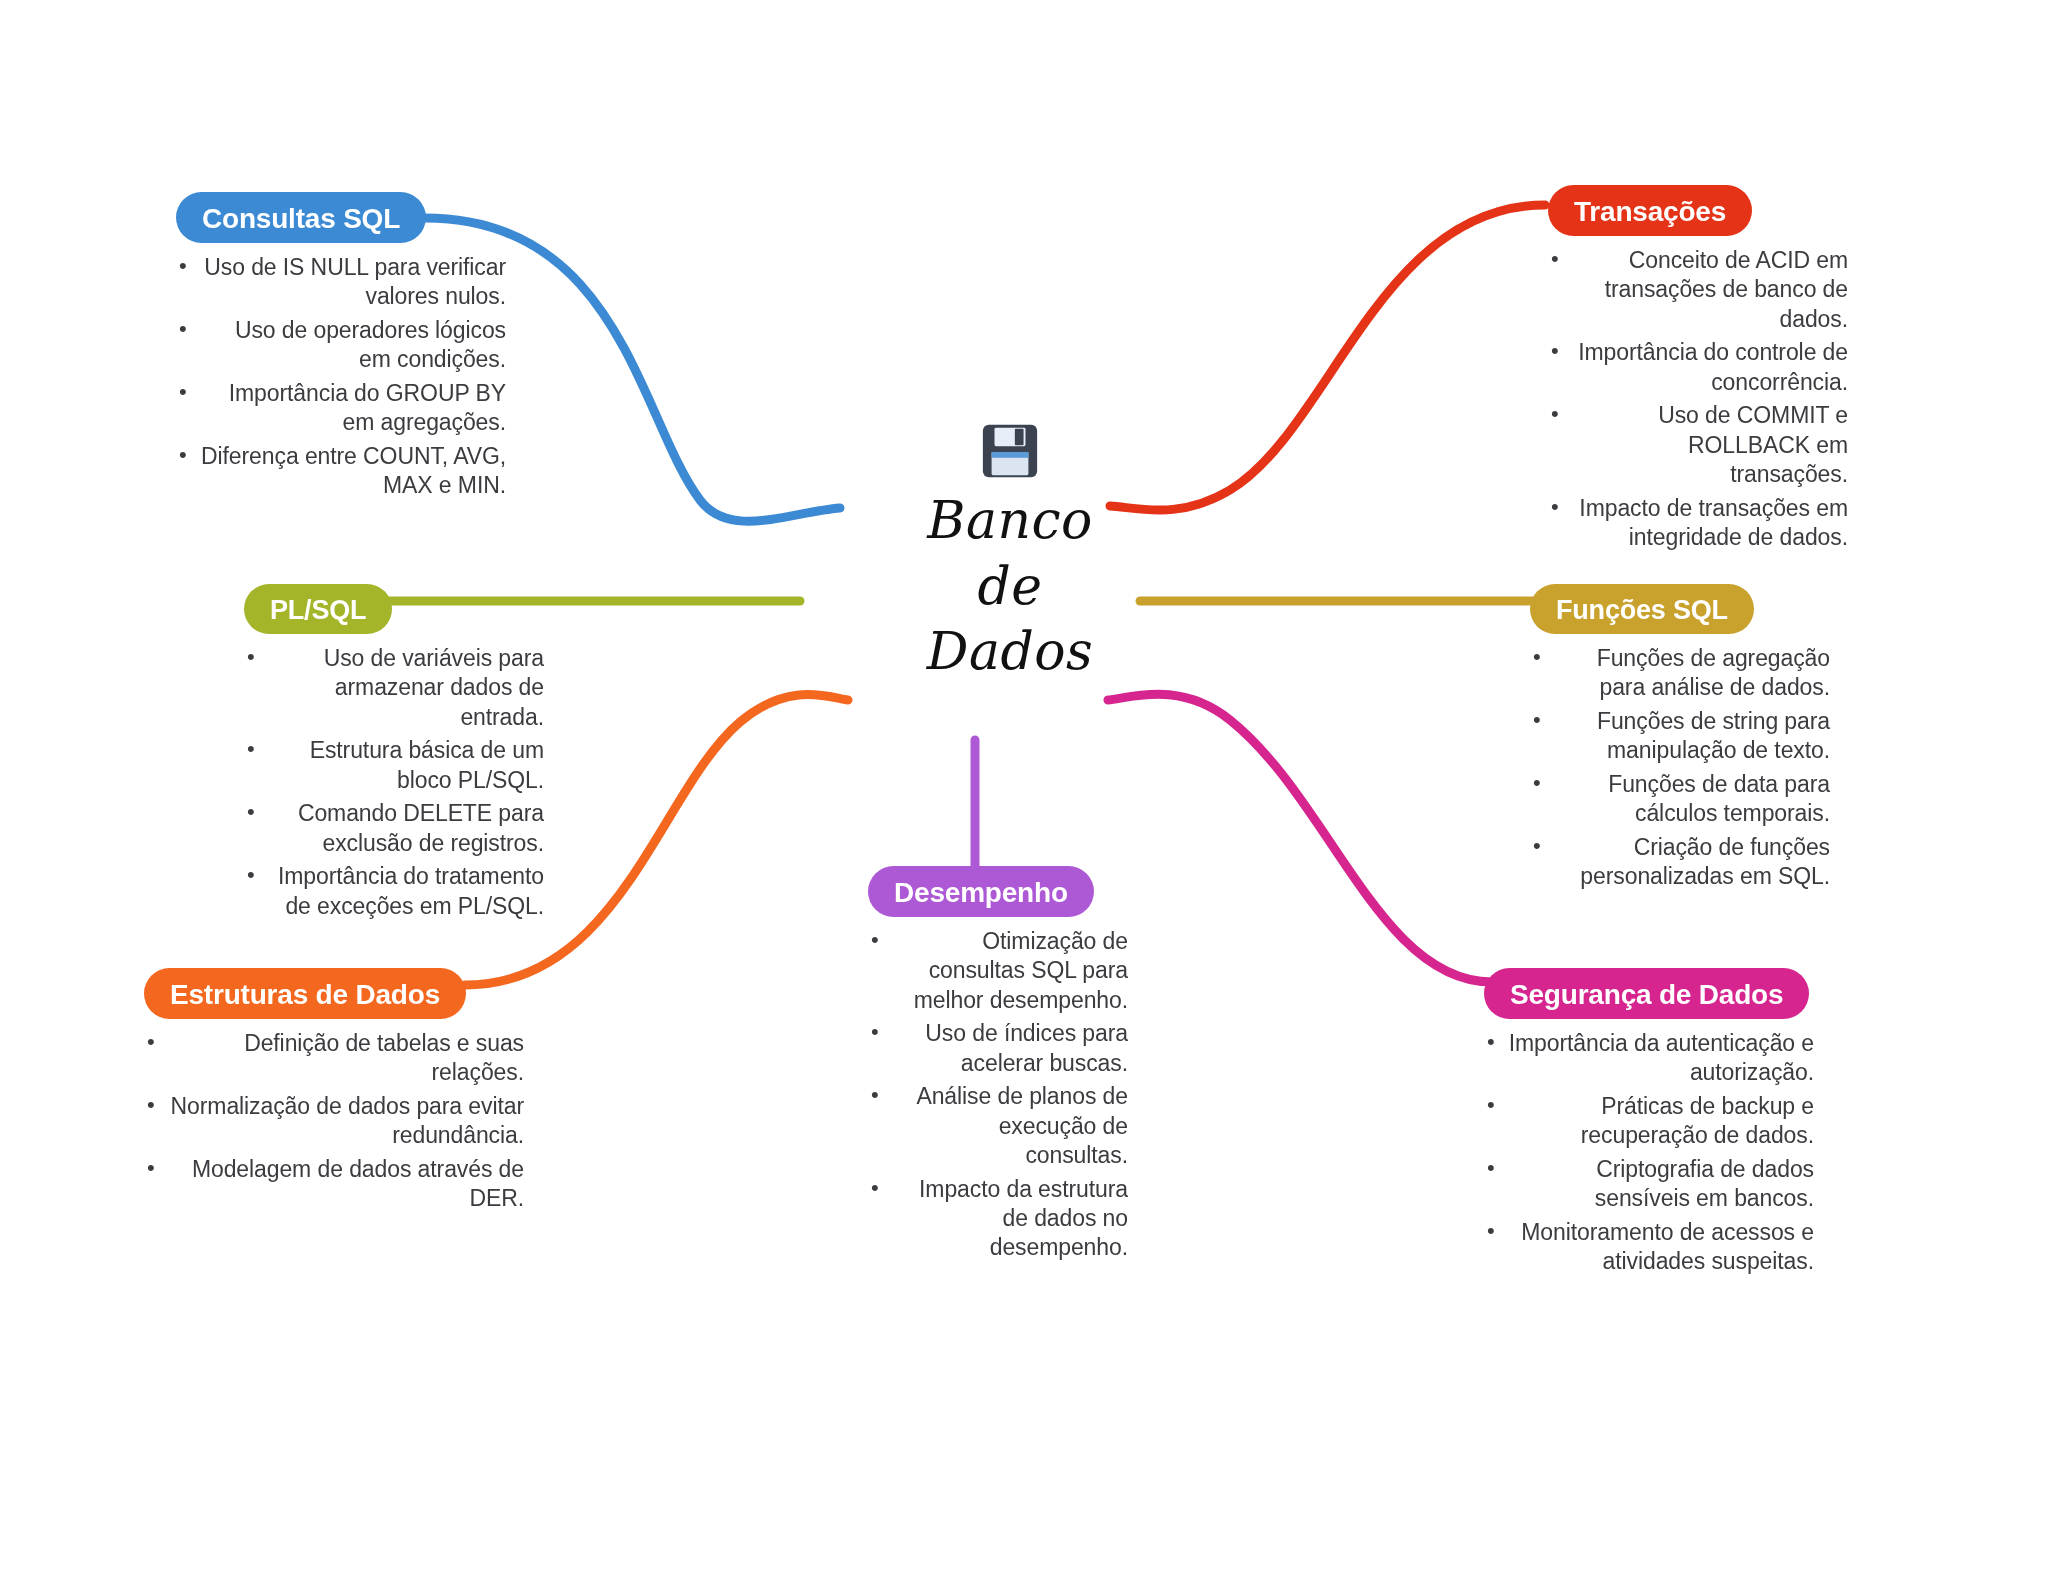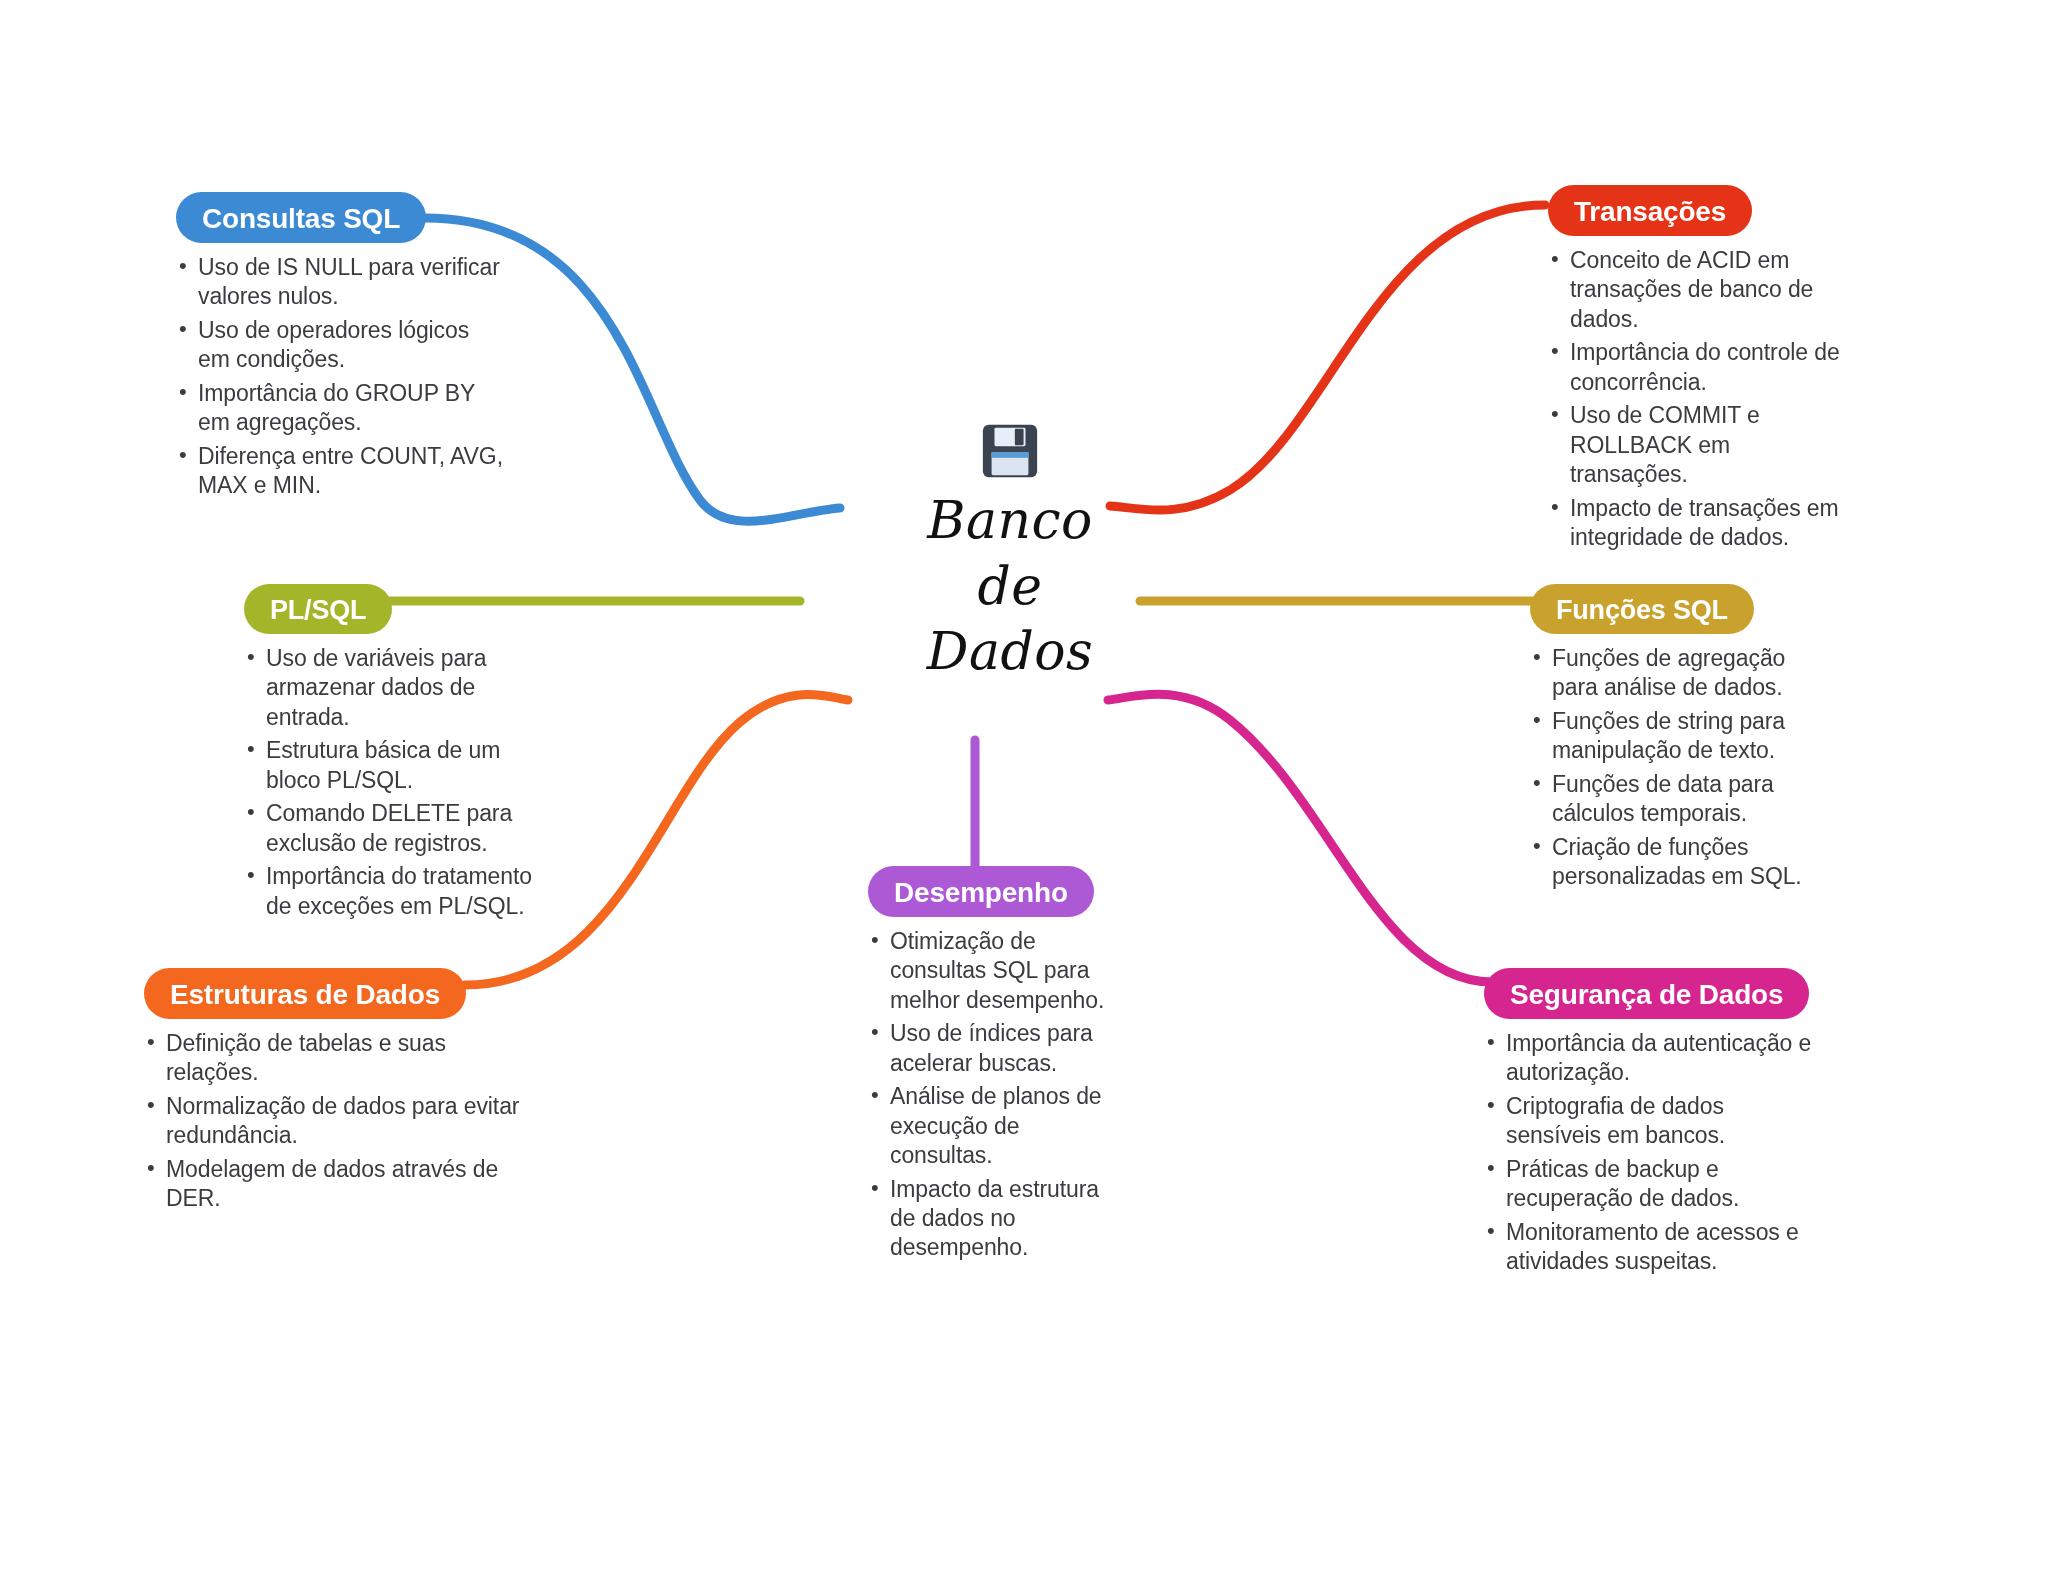--- a/index.html
+++ b/index.html
@@ -36,20 +36,21 @@
     font-size: 28px;
     line-height: 1;
     padding: 13px 26px 10px 26px;
     white-space: nowrap;
     letter-spacing: -0.2px;
   }
   .pill-row { display: block; }
   .bullets {
     list-style: none;
     margin-top: 10px;
+    text-align: right;
   }
   .bullets li {
     position: relative;
     padding-left: 22px;
     font-size: 23px;
     line-height: 1.28;
     color: #3b3b40;
     margin-bottom: 4px;
     letter-spacing: -0.1px;
   }
@@ -206,19 +207,19 @@
       <li>Impacto da estrutura de dados no desempenho.</li>
     </ul>
   </div>
 
   <div class="branch" id="branch-seguranca">
     <span class="pill-row">
       <span class="pill" style="background:#d6258e">Segurança de Dados</span>
     </span>
     <ul class="bullets">
       <li>Importância da autenticação e autorização.</li>
+      <li>Práticas de backup e recuperação de dados.</li>
       <li>Criptografia de dados sensíveis em bancos.</li>
-      <li>Práticas de backup e recuperação de dados.</li>
       <li>Monitoramento de acessos e atividades suspeitas.</li>
     </ul>
   </div>
 
 </div>
 
 </body></html>

